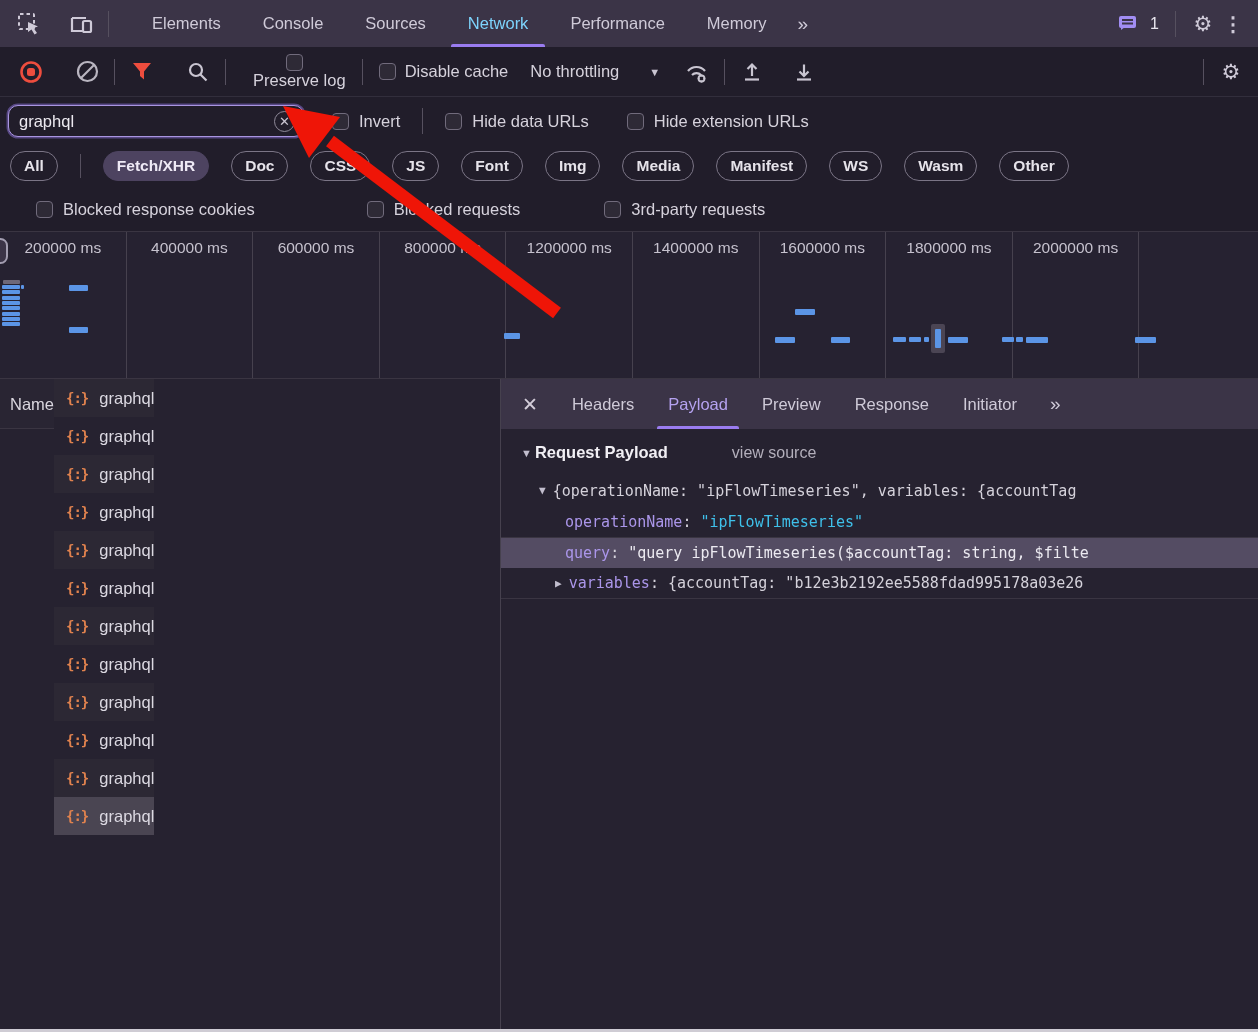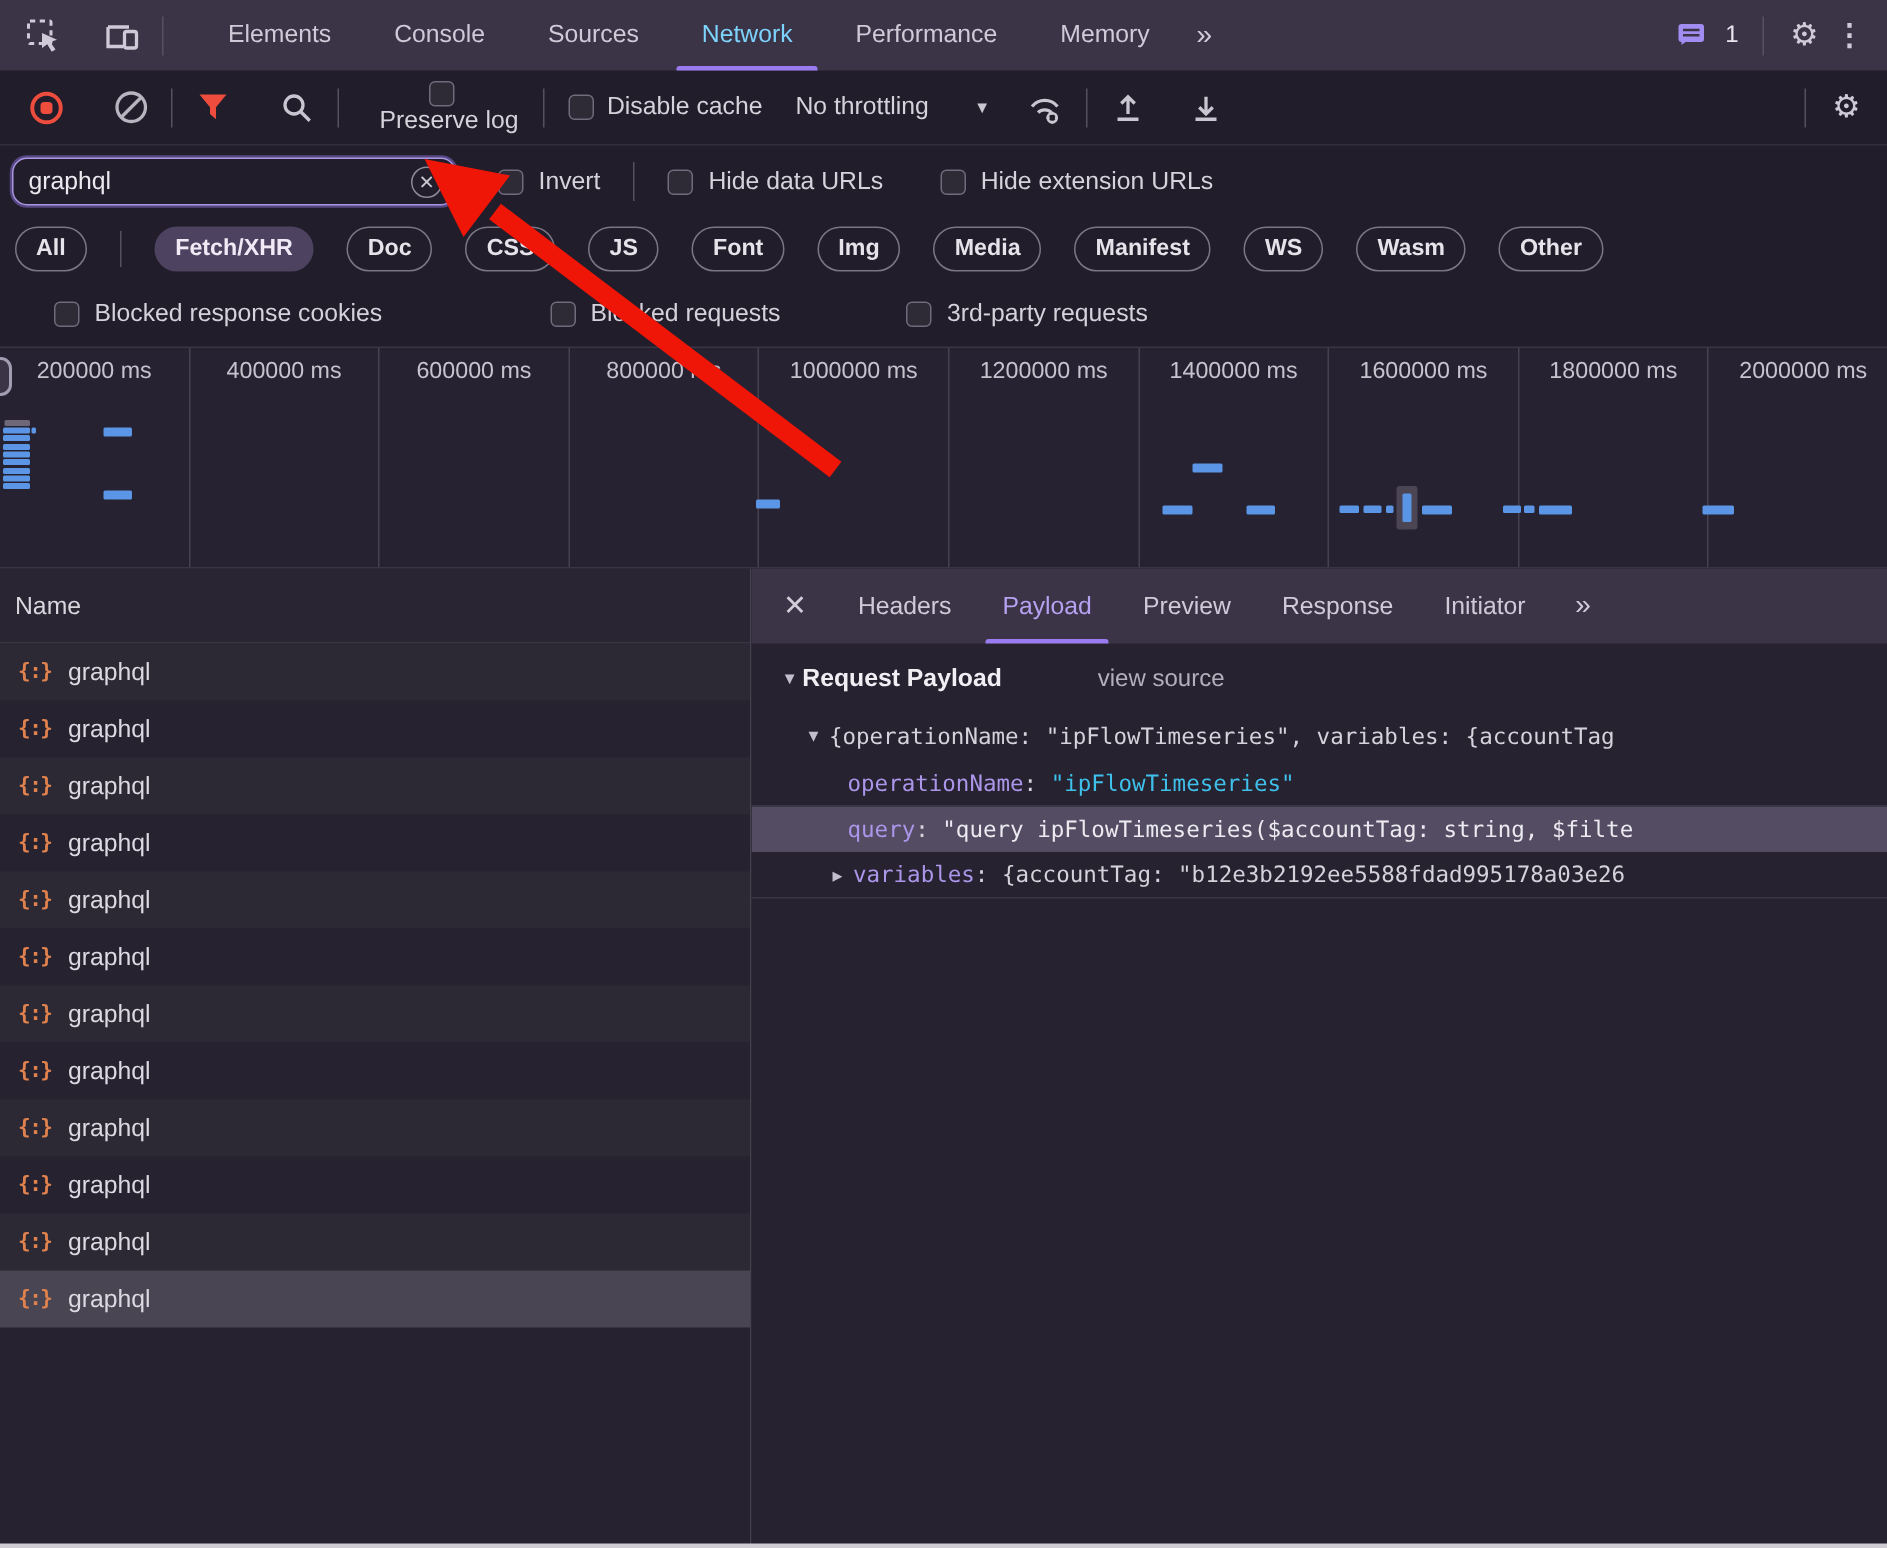--- a/index.html
+++ b/index.html
@@ -66,21 +66,21 @@
   .tcol { width:126.6px; flex:none; border-right:1px solid #46414e; text-align:center;
           padding-top:7px; font-size:15.5px; color:#c6c2ce; font-weight:500; white-space:nowrap; overflow:hidden; }
   .tl-bar { position:absolute; border-radius:1px; }
   .scroll-pill { position:absolute; left:-7px; top:6px; width:15px; height:26px;
                  border:2px solid #a29db0; border-radius:8px; background:#3b3447; }
   .marker-box { position:absolute; background:#4b4554; border-radius:2px; }
 
   
   .split { flex:1; display:flex; min-height:0; }
   .requests-panel { width:501px; flex:none; background:#262230; border-right:1px solid #46414e;
-                    display:flex; flex-direction:column; }
+                    display:flex; flex-direction:row; }
   .list-header { height:50px; line-height:50px; padding-left:10px; font-size:16.5px; color:#d9d6de;
                  border-bottom:1px solid #3a3542; background:#292533; }
   .req-row { height:38px; display:flex; align-items:center; padding-left:12px; font-size:16.5px;
              color:#dcd9e2; cursor:pointer; }
   .req-row.odd { background:#2c2834; }
   .req-row.even { background:#262230; }
   .req-row.selected { background:#4a4552; }
   .req-icon { font-family:"DejaVu Sans Mono",monospace; font-weight:bold; font-size:14px;
               letter-spacing:-1px; margin-right:11px; }
 
@@ -276,21 +276,20 @@
         <span class="lbl">3rd-party requests</span>
       </span>
     </div>
 
   <div class="timeline">
     <div class="tcols" id="timeline-cols">
         <div class="tcol"><span>200000 ms</span></div>
         <div class="tcol"><span>400000 ms</span></div>
         <div class="tcol"><span>600000 ms</span></div>
         <div class="tcol"><span>800000 ms</span></div>
-        <div class="tcol"><span>1000000 ms</span></div>
         <div class="tcol"><span>1200000 ms</span></div>
         <div class="tcol"><span>1400000 ms</span></div>
         <div class="tcol"><span>1600000 ms</span></div>
         <div class="tcol"><span>1800000 ms</span></div>
         <div class="tcol"><span>2000000 ms</span></div>
       </div>
     <div id="timeline-bars">
         <div class="tl-bar" style="left: 3px; top: 48px; width: 17px; height: 4px; background: rgb(110, 104, 120);"></div>
         <div class="tl-bar" style="left: 2px; top: 53px; width: 18px; height: 4px; background: rgb(91, 149, 230);"></div>
         <div class="tl-bar" style="left: 2px; top: 58px; width: 18px; height: 4px; background: rgb(91, 149, 230);"></div>

